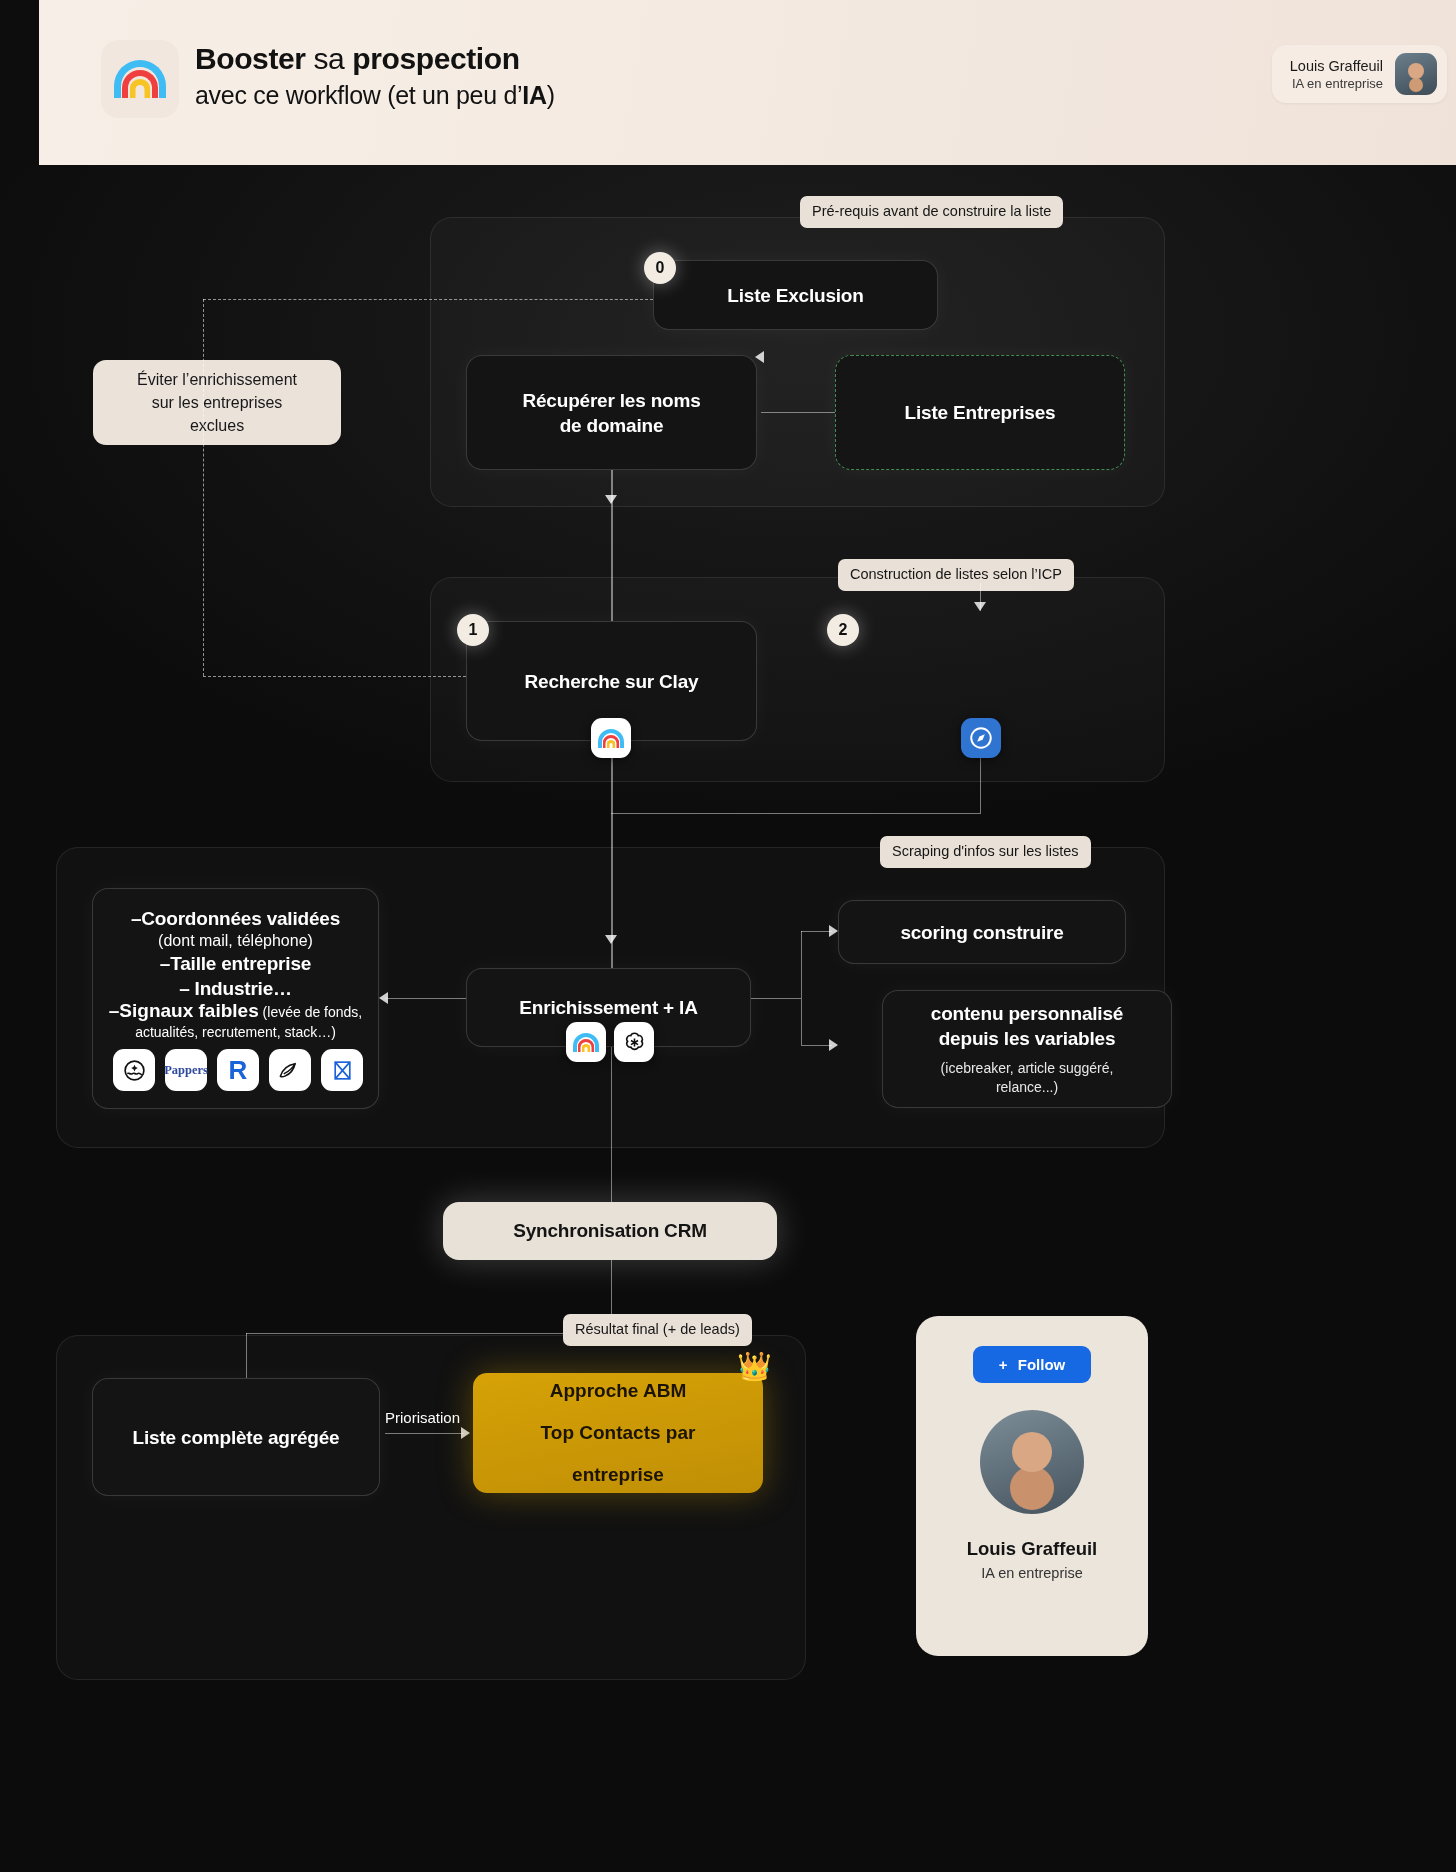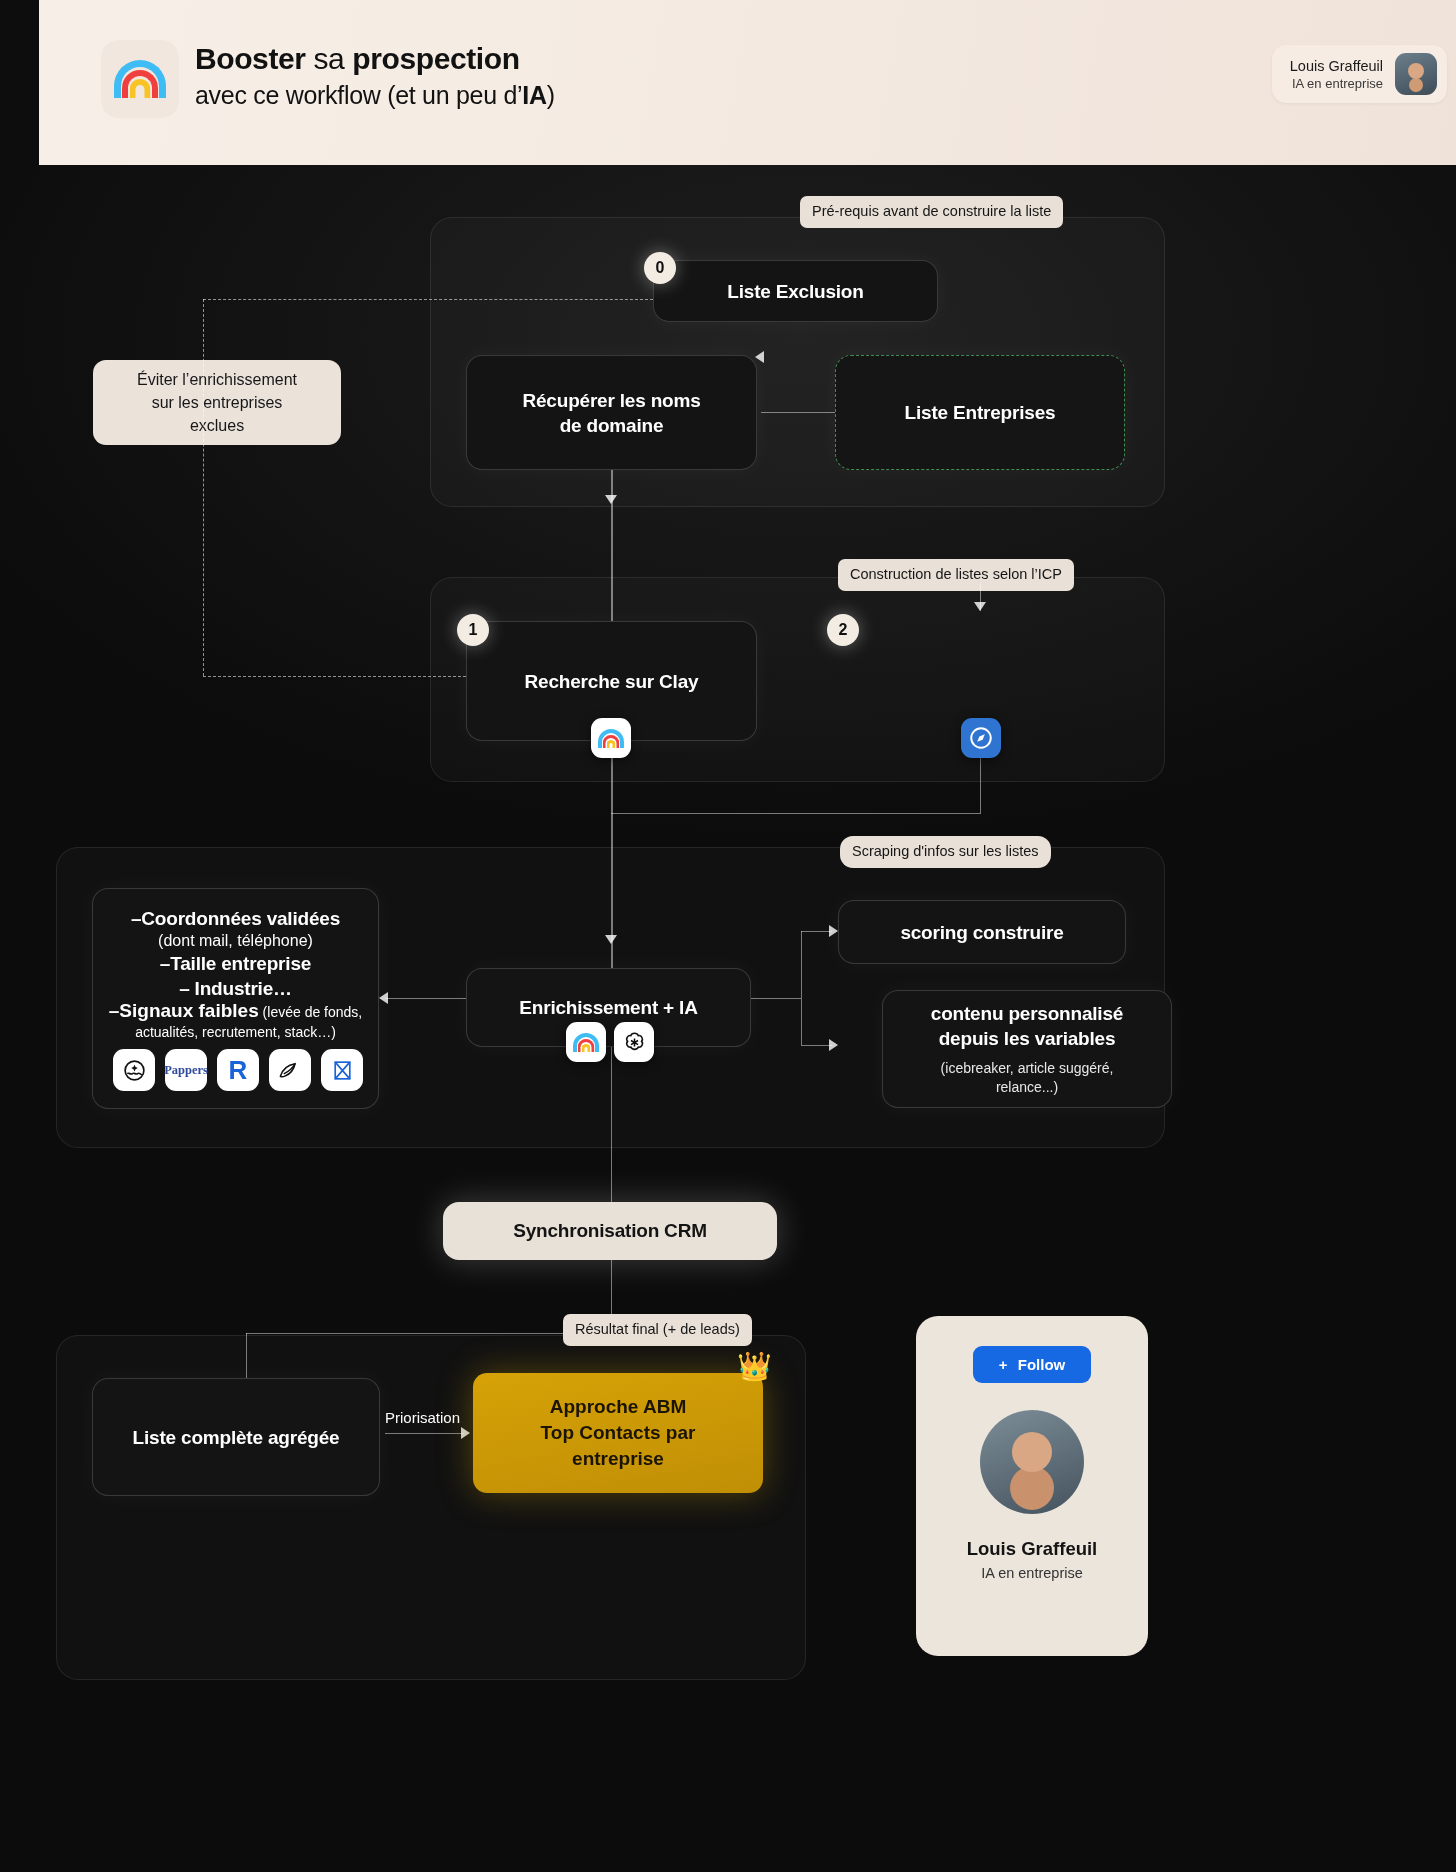--- a/index.html
+++ b/index.html
@@ -117,20 +117,21 @@
     display: flex; align-items: center; justify-content: center;
     box-shadow: 0 0 34px rgba(255,255,255,.22);
   }
 
   .gold {
     position: absolute; border-radius: 14px;
     background: linear-gradient(170deg,#d6a207 0%, #c08f05 100%);
     color: #1b1405; display: flex; align-items: center; justify-content: center;
     text-align: center; font-size: 19px; font-weight: 700; line-height: 26px;
     box-shadow: 0 0 34px rgba(214,162,7,.35);
+    gap: 16px;
   }
 
   
   .ln-h { position: absolute; height: 1px; background: rgba(255,255,255,0.45); }
   .ln-v { position: absolute; width: 1px; background: rgba(255,255,255,0.45); }
   .dash-h { position: absolute; height: 0; border-top: 1px dashed rgba(255,255,255,0.55); }
   .dash-v { position: absolute; width: 0; border-left: 1px dashed rgba(255,255,255,0.55); }
   .arw-d { position: absolute; width: 0; height: 0;
            border-left: 6px solid transparent; border-right: 6px solid transparent;
            border-top: 9px solid rgba(255,255,255,0.8); }
@@ -212,21 +213,21 @@
       </div>
       <div class="avatar-sm"></div>
     </div>
   </div>
 
   <div class="canvas">
 
     <div class="group" style="left:430px; top:52px; width:735px; height:290px;"></div>
     <div class="grp-label" style="left:800px; top:31px;">Pré-requis avant de construire la liste</div>
 
-    <div class="node" style="left:653px; top:95px; width:285px; height:62px;">
+    <div class="node" style="left:653px; top:95px; width:285px; height:70px;">
       <div class="t">Liste Exclusion</div>
     </div>
     <div class="badge" style="left:644px; top:87px;">0</div>
 
     <div class="node" style="left:466px; top:190px; width:291px; height:115px;">
       <div class="t">Récupérer les noms</div>
       <div class="t">de domaine</div>
     </div>
 
     <div class="node node-dashed-green" style="left:835px; top:190px; width:290px; height:115px;">
@@ -279,21 +280,21 @@
     <div class="ln-v" style="left:980px; top:418px; height:28px;"></div>
     <div class="arw-d" style="left:974px; top:437px;"></div>
 
     <div class="ln-v" style="left:980px; top:576px; height:72px;"></div>
     <div class="ln-h" style="left:611px; top:648px; width:370px;"></div>
 
     <div class="ln-v" style="left:611px; top:576px; width:1.5px; height:230px;"></div>
     <div class="arw-d" style="left:605px; top:770px;"></div>
 
     <div class="group" style="left:56px; top:682px; width:1109px; height:301px;"></div>
-    <div class="grp-label" style="left:840px; top:671px;border-radius:13px;">Scraping d'infos sur les listes</div>
+    <div class="grp-label" style="left:880px; top:671px;">Scraping d'infos sur les listes</div>
 
     <div class="node" style="left:466px; top:803px; width:285px; height:79px;">
       <div class="t">Enrichissement + IA</div>
     </div>
     <div class="chipset" style="left:566px; top:857px;">
       <div class="app-chip">
         <div class="mini-rainbow">
             <div class="m m1"></div>
             <div class="m m2"></div>
             <div class="m m3"></div>

